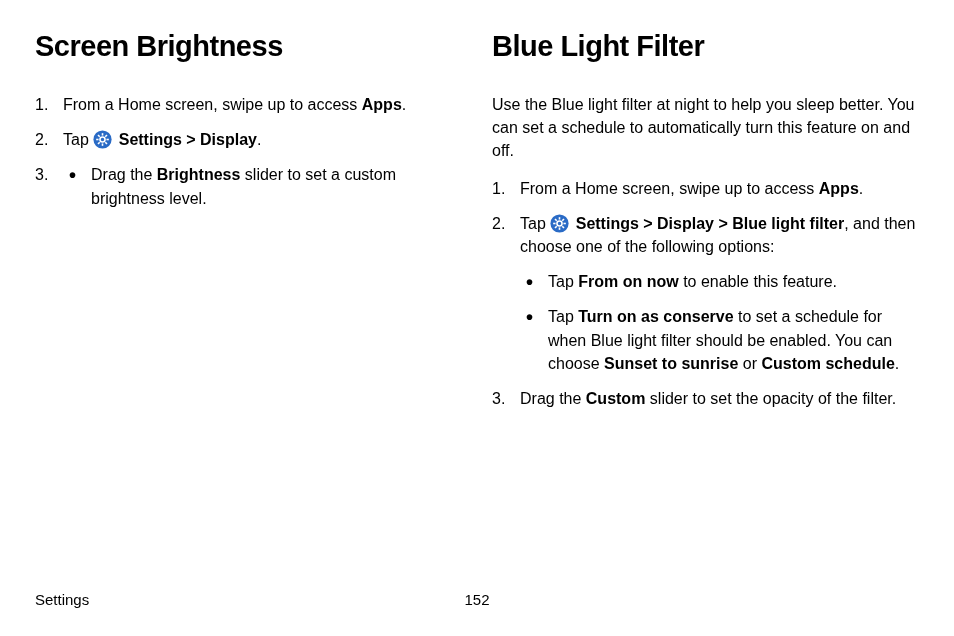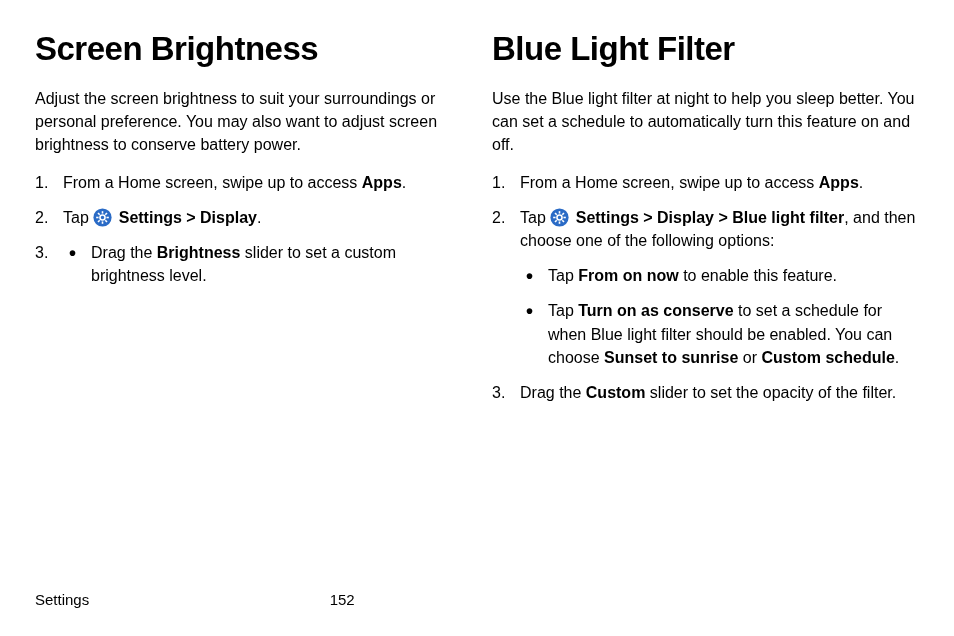--- a/index.html
+++ b/index.html
@@ -14,24 +14,24 @@
   }
   .columns {
     display: flex;
     gap: 30px;
   }
   .col {
     flex: 1;
     min-width: 0;
   }
   h1 {
-    font-size: 33px;
+    font-size: 29px;
     font-weight: 900;
     letter-spacing: -0.5px;
-    margin-bottom: 19px;
+    margin-bottom: 30px;
   }
   .intro {
     font-size: 16px;
     line-height: 1.45;
     margin-bottom: 14px;
   }
   ol {
     list-style: none;
     counter-reset: step;
   }
@@ -80,31 +80,30 @@
   }
   .footer {
     position: absolute;
     bottom: 28px;
     left: 35px;
     right: 35px;
     display: flex;
     font-size: 15px;
   }
   .footer-left { flex: 1; text-align: left; }
-  .footer-center { flex: 1; text-align: left; }
+  .footer-center { flex: 1; text-align: center; }
   .footer-right { flex: 1; }
 </style>
 </head>
 <body>
 
 <div class="columns">
 
   <div class="col">
     <h1>Screen Brightness</h1>
-    <p class="intro">Adjust the screen brightness to suit your surroundings or personal preference. You may also want to adjust screen brightness to conserve battery power.</p>
     <ol>
       <li>
         <span>From a Home screen, swipe up to access </span><span class="b">Apps</span><span>.</span>
       </li>
       <li>
         <span>Tap </span><span class="settings-icon">
             <svg viewBox="0 0 24 24">
               <circle cx="12" cy="12" r="11.5" fill="#2a6bc6"></circle>
               <g transform="translate(12,12)">
                 <g fill="#fff">

